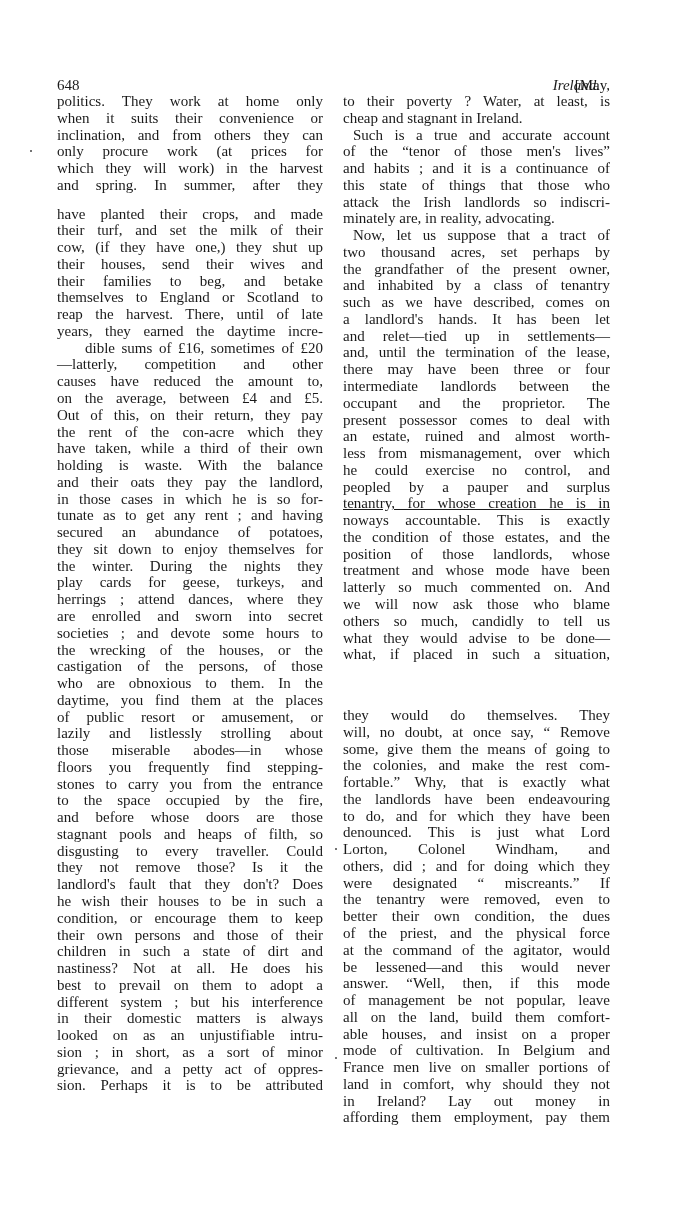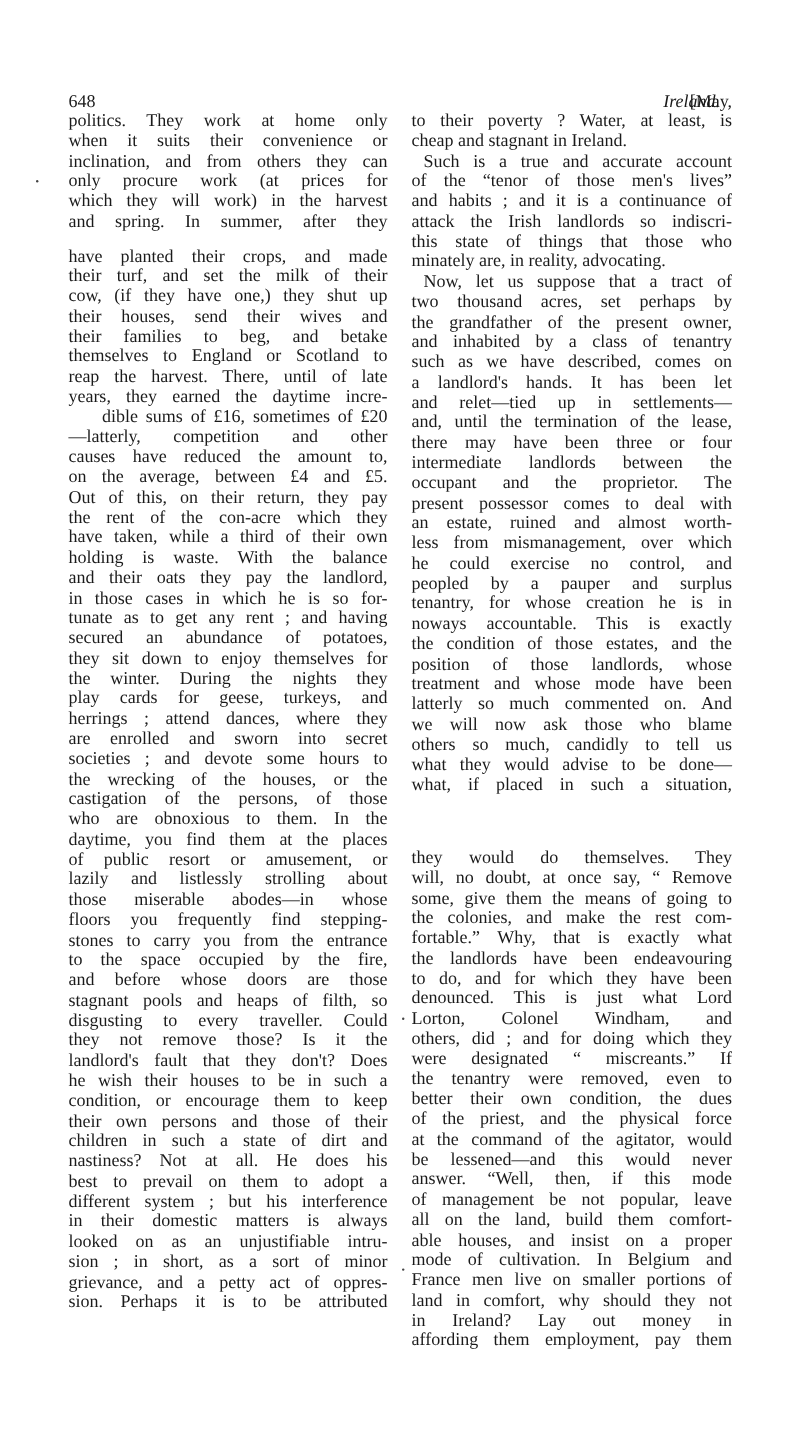--- a/index.html
+++ b/index.html
@@ -87,40 +87,40 @@
     <span class="line" style="white-space: nowrap;">sion ; in short, as a sort of minor</span>
     <span class="line" style="white-space: nowrap;">grievance, and a petty act of oppres-</span>
     <span class="line" style="white-space: nowrap;">sion. Perhaps it is to be attributed</span>
   </div>
 <div class="col col-right" id="col-right">
     <span class="line" style="white-space: nowrap;">to their poverty ? Water, at least, is</span>
     <span class="line last" style="white-space: nowrap;">cheap and stagnant in Ireland.</span>
     <span class="line indent" style="white-space: nowrap;">Such is a true and accurate account</span>
     <span class="line" style="white-space: nowrap;">of the “tenor of those men's lives”</span>
     <span class="line" style="white-space: nowrap;">and habits ; and it is a continuance of</span>
+    <span class="line" style="white-space: nowrap;">this state of things that those who</span>
     <span class="line" style="white-space: nowrap;">attack the Irish landlords so indiscri-</span>
-    <span class="line" style="white-space: nowrap;">this state of things that those who</span>
     <span class="line last" style="white-space: nowrap;">minately are, in reality, advocating.</span>
     <span class="line indent" style="white-space: nowrap;">Now, let us suppose that a tract of</span>
     <span class="line" style="white-space: nowrap;">two thousand acres, set perhaps by</span>
     <span class="line" style="white-space: nowrap;">the grandfather of the present owner,</span>
     <span class="line" style="white-space: nowrap;">and inhabited by a class of tenantry</span>
     <span class="line" style="white-space: nowrap;">such as we have described, comes on</span>
     <span class="line" style="white-space: nowrap;">a landlord's hands. It has been let</span>
     <span class="line" style="white-space: nowrap;">and relet—tied up in settlements—</span>
     <span class="line" style="white-space: nowrap;">and, until the termination of the lease,</span>
     <span class="line" style="white-space: nowrap;">there may have been three or four</span>
     <span class="line" style="white-space: nowrap;">intermediate landlords between the</span>
     <span class="line" style="white-space: nowrap;">occupant and the proprietor. The</span>
     <span class="line" style="white-space: nowrap;">present possessor comes to deal with</span>
     <span class="line" style="white-space: nowrap;">an estate, ruined and almost worth-</span>
     <span class="line" style="white-space: nowrap;">less from mismanagement, over which</span>
     <span class="line" style="white-space: nowrap;">he could exercise no control, and</span>
     <span class="line" style="white-space: nowrap;">peopled by a pauper and surplus</span>
-    <span class="line" style="white-space: nowrap;">tenantry, for whose creation he is in</span>
+    <span class="line" style="white-space: nowrap; text-decoration: underline;">tenantry, for whose creation he is in</span>
     <span class="line" style="white-space: nowrap;">noways accountable. This is exactly</span>
     <span class="line" style="white-space: nowrap;">the condition of those estates, and the</span>
     <span class="line" style="white-space: nowrap;">position of those landlords, whose</span>
     <span class="line" style="white-space: nowrap;">treatment and whose mode have been</span>
     <span class="line" style="white-space: nowrap;">latterly so much commented on. And</span>
     <span class="line" style="white-space: nowrap;">we will now ask those who blame</span>
     <span class="line" style="white-space: nowrap;">others so much, candidly to tell us</span>
     <span class="line" style="white-space: nowrap;">what they would advise to be done—</span>
     <span class="line" style="white-space: nowrap;">what, if placed in such a situation,</span>
     <span class="line" style="white-space: nowrap; margin-top: 44px;">they would do themselves. They</span>

